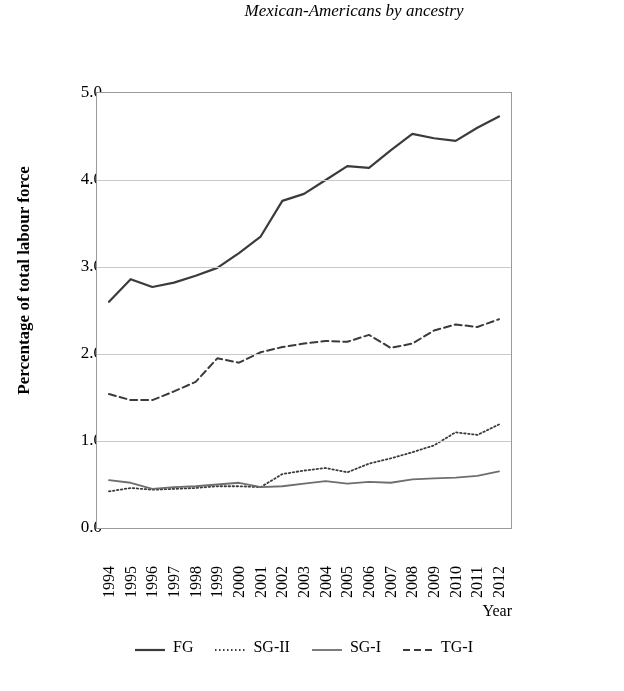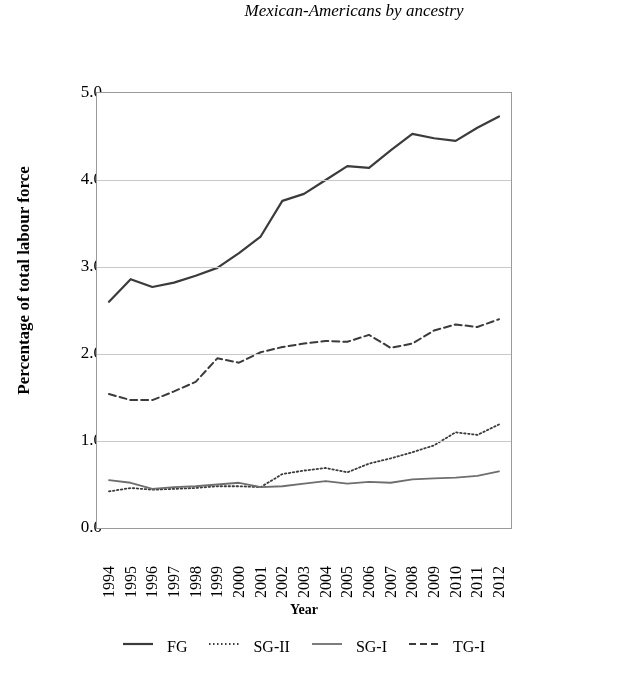--- a/index.html
+++ b/index.html
@@ -107,40 +107,40 @@
     left: 96px;
     top: 470px;
     width: 416px;
     height: 66px;
   }
   #xlabel {
     position: absolute;
     left: 96px;
     top: 540px;
     width: 416px;
-    text-align: center;
-    font-weight: bold;
-    font-size: 14px;
+    text-align: right;
+    font-weight: normal;
+    font-size: 16px;
     font-family: "Liberation Serif", serif;
   }
   #legend {
     position: absolute;
     left: 96px;
     top: 572px;
     width: 416px;
     height: 26px;
     display: flex;
     justify-content: center;
     align-items: center;
     gap: 22px;
   }
   .legend-item {
     display: flex;
-    align-items: flex-start;
-    gap: 14px;
+    align-items: flex-end;
+    gap: 8px;
     font-size: 16px;
     font-family: "Liberation Serif", serif;
   }
   .legend-swatch {
     display: inline-block;
     width: 30px;
     height: 12px;
     position: relative;
   }
   .legend-swatch svg {

